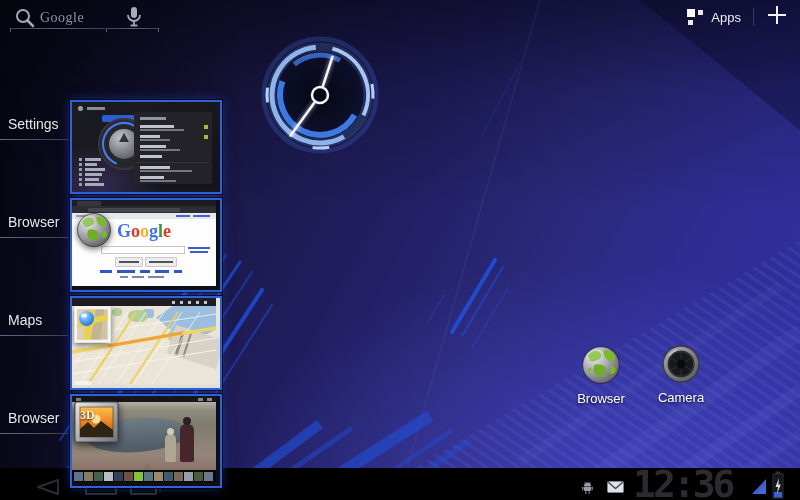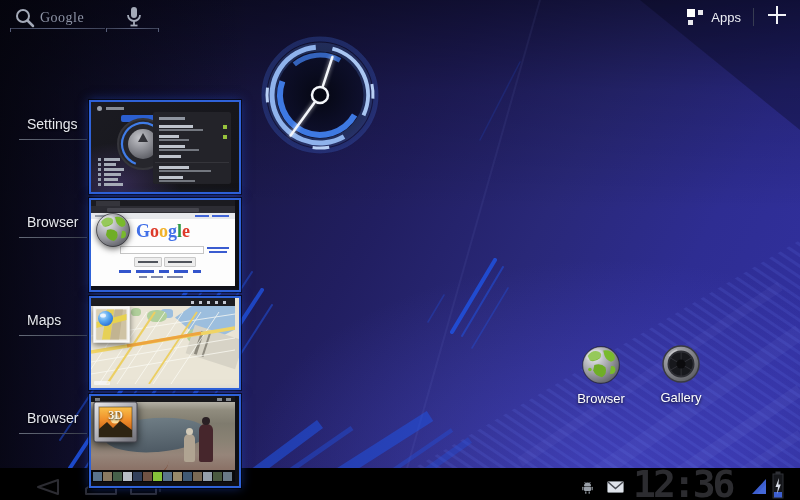--- a/index.html
+++ b/index.html
@@ -24,21 +24,21 @@
   .sw-line.b{left:99px;top:24px;width:52px;}
   .sw-tick{position:absolute;width:1px;height:4px;top:24px;background:#565d78;}
   .topbar-right{position:absolute;right:6px;top:3px;height:28px;display:flex;align-items:center;}
   .apps-btn{display:flex;align-items:center;gap:7px;padding:2px 6px;cursor:pointer;}
   .apps-label{color:#eceef4;font-size:13px;}
   .tb-divider{width:1px;height:18px;background:#373c52;margin:0 6px;}
   .plus-btn{padding:2px 6px;cursor:pointer;}
   
   .clock-widget{position:absolute;left:256px;top:31px;width:128px;height:128px;cursor:pointer;}
   
-  .recents-row{position:absolute;left:0;width:230px;height:96px;margin-left:19px;}
+  .recents-row{position:absolute;left:0;width:230px;height:96px;}
   .recents-label{position:absolute;left:8px;top:16px;font-size:14px;color:#e6e8ee;
     text-shadow:0 1px 2px rgba(0,0,0,0.9);}
   .recents-underline{position:absolute;left:0;top:39px;width:68px;height:1px;
     background:linear-gradient(90deg,#646a78,#383d49);}
   .thumb{position:absolute;left:70px;top:0;width:148px;height:90px;border:2px solid #2f62d8;
     background:#0f0f14;box-shadow:0 0 0 1px rgba(0,0,0,0.65), 0 0 10px rgba(35,80,215,0.5);cursor:pointer;}
   .thumb-inner{position:absolute;inset:0;overflow:hidden;}
   
   .set-bg{position:absolute;inset:0;background:
     radial-gradient(ellipse 90px 60px at 18% 92%, rgba(95,70,160,0.4), rgba(95,70,160,0) 70%),
@@ -102,21 +102,21 @@
     border-bottom:3px solid #8a5538;border-radius:50%;transform:rotate(10deg);}
   .gal-p1{position:absolute;left:108px;top:22px;width:14px;height:38px;background:#46262c;
     border-radius:6px 6px 2px 2px;}
   .gal-p1 .head{position:absolute;left:3px;top:-7px;width:8px;height:8px;border-radius:50%;background:#2a2024;}
   .gal-p2{position:absolute;left:93px;top:32px;width:11px;height:28px;background:#b0a492;
     border-radius:5px 5px 2px 2px;}
   .gal-p2 .head{position:absolute;left:2px;top:-6px;width:7px;height:7px;border-radius:50%;background:#d2cab8;}
   .gal-strip{position:absolute;left:0;top:74px;width:144px;height:12px;background:#08080a;z-index:3;}
   .gal-ft{position:absolute;top:1.5px;width:9px;height:9px;}
   .gal-badge{position:absolute;left:2px;top:5px;z-index:6;filter:drop-shadow(0 2px 4px rgba(0,0,0,0.7));}
-  .gal-badge-label{position:absolute;left:6px;top:7px;width:33px;text-align:center;
+  .gal-badge-label{position:absolute;left:6px;top:7px;width:33px;
     font-family:"Liberation Serif",serif;font-weight:bold;font-size:12px;color:#f8f3e6;
     text-shadow:0 1px 2px rgba(0,0,0,0.85);}
   
   .shortcut{position:absolute;width:80px;text-align:center;cursor:pointer;}
   .shortcut .lbl{margin-top:2px;font-size:13px;color:#ffffff;text-shadow:0 1px 3px rgba(0,0,0,0.9);}
   
   .sysbar{position:absolute;left:0;top:468px;width:800px;height:32px;background:#000;z-index:10;}
   .navsvg{position:absolute;left:0;top:0;}
   .notif-ic{position:absolute;top:13px;cursor:pointer;}
   .sys-time{position:absolute;left:633px;top:-3px;height:38px;line-height:38px;
@@ -269,21 +269,21 @@
         <path d="M20,8 A12,12 0 0 1 30.4,14 L20,20 Z"></path>
         <path d="M30.4,14 A12,12 0 0 1 30.4,26 L20,20 Z"></path>
         <path d="M30.4,26 A12,12 0 0 1 20,32 L20,20 Z"></path>
         <path d="M20,32 A12,12 0 0 1 9.6,26 L20,20 Z"></path>
         <path d="M9.6,26 A12,12 0 0 1 9.6,14 L20,20 Z"></path>
         <path d="M9.6,14 A12,12 0 0 1 20,8 L20,20 Z"></path>
       </g>
       <circle cx="20" cy="20" r="4.5" fill="#0b0b0e"></circle>
       <path d="M8,12 A15,15 0 0 1 16,6" fill="none" stroke="rgba(255,255,255,0.3)" stroke-width="1.5"></path>
     </svg>
-    <div class="lbl">Gallery</div>
+    <div class="lbl">Camera</div>
   </div>
 
   <div class="sysbar">
     <svg class="navsvg" width="180" height="32" viewBox="0 0 180 32">
       <g fill="none" stroke="#2c2c32" stroke-width="2" stroke-linejoin="round">
         <path d="M58,12 L38,19 L58,26 Z"></path>
         <path d="M86,26 L86,20.5 L101,11.5 L116,20.5 L116,26 Z"></path>
         <rect x="131" y="15" width="25" height="11"></rect>
         <path d="M158,12 L160,12 L160,24" opacity="0.6"></path>
       </g>

